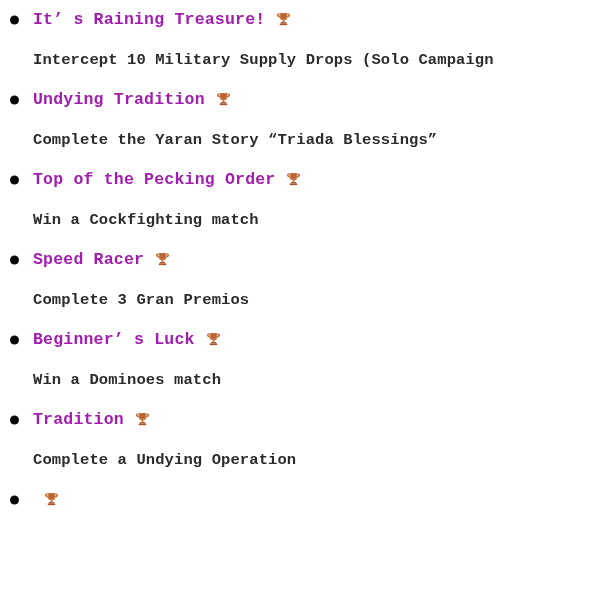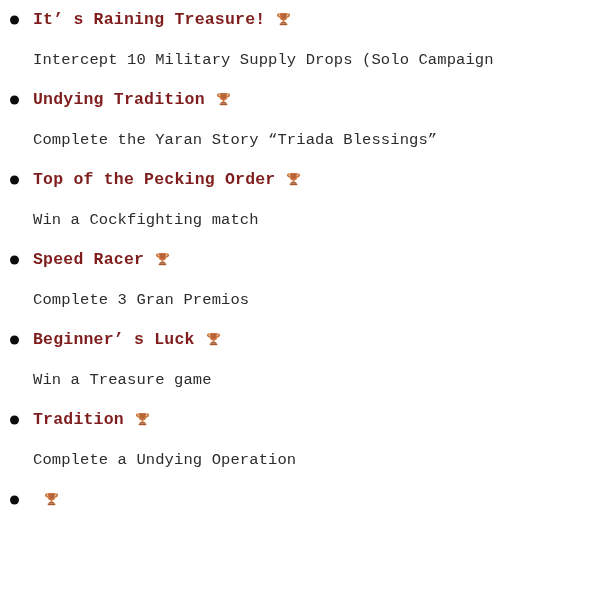--- a/index.html
+++ b/index.html
@@ -40,21 +40,21 @@
     top: 50%;
     transform: translateY(-50%);
     width: 9px;
     height: 9px;
     border-radius: 50%;
     background: #0b0b0b;
   }
   .achievement-name {
     font-weight: bold;
     font-size: 16.5px;
-    color: #7f1d1d;
+    color: #a21caf;
     letter-spacing: 0.2px;
     vertical-align: baseline;
   }
   .trophy-icon {
     display: inline-block;
     margin-left: 12px;
     vertical-align: -2px;
     width: 13px;
     height: 15px;
     position: relative;
@@ -75,20 +75,21 @@
     white-space: normal;
     word-break: break-word;
     letter-spacing: 0.1px;
     max-width: 545px;
   }
   .achievement-desc .desc-line {
     display: block;
     height: 40px;
     line-height: 40px;
     white-space: nowrap;
+    font-weight: bold;
   }
 </style>
 </head>
 <body>
 
 <div id="achievement-list">
     <div class="achievement-item">
       <div class="achievement-title-row"><span class="bullet-marker"></span><span class="achievement-name">It’ s Raining Treasure!</span><span class="trophy-icon"><svg viewBox="0 0 26 30" xmlns="http://www.w3.org/2000/svg">
             <path d="M5 2 h16 v7 a8 8 0 0 1 -16 0 z" fill="#d98148"></path>
             <path d="M7.5 3.2 h11 v5.6 a5.5 5.5 0 0 1 -11 0 z" fill="#b5653a"></path>
@@ -148,21 +149,21 @@
       <div class="achievement-title-row"><span class="bullet-marker"></span><span class="achievement-name">Beginner’ s Luck</span><span class="trophy-icon"><svg viewBox="0 0 26 30" xmlns="http://www.w3.org/2000/svg">
             <path d="M5 2 h16 v7 a8 8 0 0 1 -16 0 z" fill="#d98148"></path>
             <path d="M7.5 3.2 h11 v5.6 a5.5 5.5 0 0 1 -11 0 z" fill="#b5653a"></path>
             <path d="M5 3 h-3 a4 4 0 0 0 4.2 7 l-0.6 -2.2 a2 2 0 0 1 -1.8 -2.8 h1.2 z" fill="#c87941"></path>
             <path d="M21 3 h3 a4 4 0 0 1 -4.2 7 l0.6 -2.2 a2 2 0 0 0 1.8 -2.8 h-1.2 z" fill="#c87941"></path>
             <rect x="11.2" y="15.5" width="3.6" height="5" fill="#c87941"></rect>
             <rect x="7.5" y="20" width="11" height="3.2" fill="#b5653a"></rect>
             <rect x="5.5" y="23" width="15" height="3.4" fill="#a9572f"></rect>
           </svg></span></div>
       <div class="achievement-desc">
-        <span class="desc-line">Win a Treasure game</span>
+        <span class="desc-line">Win a Dominoes match</span>
       </div>
     </div>
     <div class="achievement-item">
       <div class="achievement-title-row"><span class="bullet-marker"></span><span class="achievement-name">Tradition</span><span class="trophy-icon"><svg viewBox="0 0 26 30" xmlns="http://www.w3.org/2000/svg">
             <path d="M5 2 h16 v7 a8 8 0 0 1 -16 0 z" fill="#d98148"></path>
             <path d="M7.5 3.2 h11 v5.6 a5.5 5.5 0 0 1 -11 0 z" fill="#b5653a"></path>
             <path d="M5 3 h-3 a4 4 0 0 0 4.2 7 l-0.6 -2.2 a2 2 0 0 1 -1.8 -2.8 h1.2 z" fill="#c87941"></path>
             <path d="M21 3 h3 a4 4 0 0 1 -4.2 7 l0.6 -2.2 a2 2 0 0 0 1.8 -2.8 h-1.2 z" fill="#c87941"></path>
             <rect x="11.2" y="15.5" width="3.6" height="5" fill="#c87941"></rect>
             <rect x="7.5" y="20" width="11" height="3.2" fill="#b5653a"></rect>

